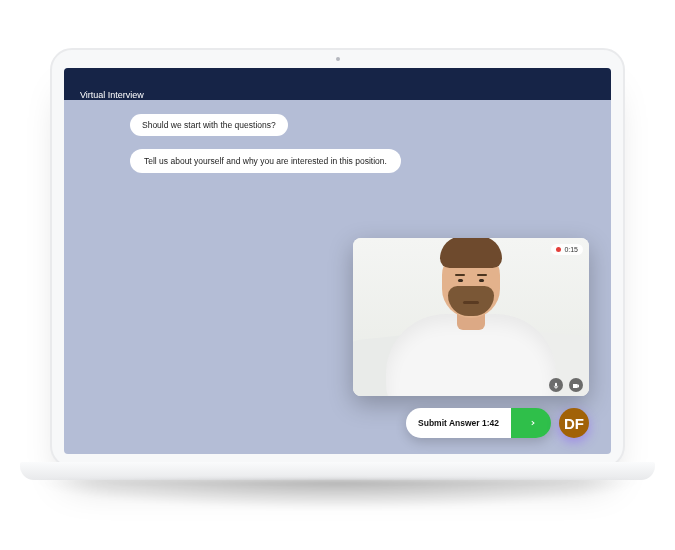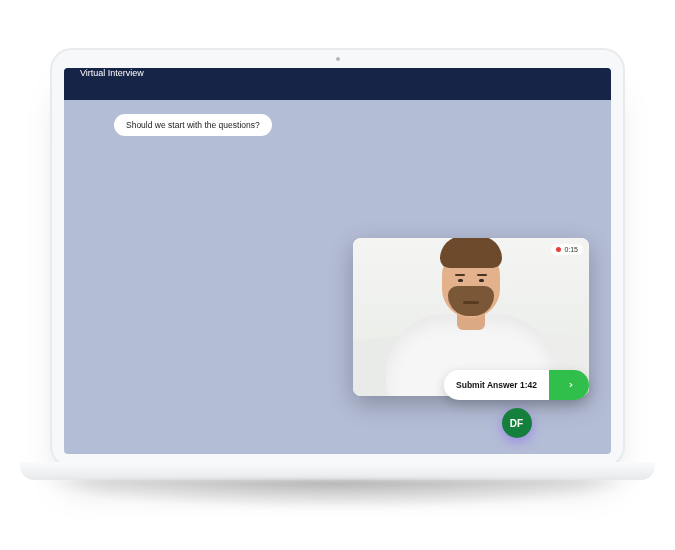--- a/index.html
+++ b/index.html
@@ -21,27 +21,27 @@
     width: 4px; height: 4px; border-radius: 50%; background: #b5b8bf;
   }
   .screen {
     position: absolute; top: 18px; left: 12px; right: 12px; bottom: 12px;
     border-radius: 4px; overflow: hidden;
     background: #b4bdd6;
     display: flex; flex-direction: column;
   }
   .header-bar {
     height: 32px; background: #162447; color: #fff;
-    display: flex; align-items: flex-start; padding: 0 16px;
+    display: flex; align-items: flex-end; padding: 0 16px;
     font-size: 9px; font-weight: 500;
   }
   .content {
     flex: 1; position: relative; padding: 10px 16px 0 16px;
   }
-  .msg-row { display: flex; align-items: center; gap: 4px; margin-bottom: 6px; }
+  .msg-row { display: flex; align-items: center; gap: 20px; margin-bottom: 6px; }
   .avatar-spacer { width: 30px; height: 30px; flex: 0 0 30px; }
   .avatar {
     width: 30px; height: 30px; flex: 0 0 30px; border-radius: 50%;
     background: #8a93ac; display: flex; align-items: center; justify-content: center;
   }
   .avatar svg { width: 18px; height: 18px; fill: #fff; }
   .bubble {
     background: #fff; border-radius: 14px; padding: 6px 12px;
     font-size: 8.5px; color: #222; font-weight: 500;
     display: inline-block;
@@ -81,26 +81,26 @@
   .brow { position: absolute; width: 10px; height: 2px; background: #4d3620; border-radius: 2px; bottom: 120px; }
   .brow.l { left: calc(50% - 16px); }
   .brow.r { left: calc(50% + 6px); }
 
   .rec-badge { position: absolute; top: 6px; right: 6px; background: rgba(255,255,255,.85); border-radius: 6px; padding: 2px 5px; display: flex; align-items: center; gap: 3px; font-size: 7px; color: #333; }
   .rec-badge .dot { width: 5px; height: 5px; }
   .vid-controls { position: absolute; bottom: 4px; right: 6px; display: flex; gap: 6px; }
   .vid-btn { width: 14px; height: 14px; border-radius: 7px; background: rgba(0,0,0,.55); display: flex; align-items: center; justify-content: center; }
   .vid-btn svg { width: 8px; height: 8px; fill: #fff; }
 
-  .bottom-row { position: absolute; right: 22px; bottom: 16px; display: flex; align-items: center; gap: 8px; flex-direction: column; }
+  .bottom-row { position: absolute; right: 22px; bottom: 16px; display: flex; gap: 8px; }
   .submit-pill { height: 30px; border-radius: 15px; overflow: hidden; display: flex; align-items: stretch; box-shadow: 0 4px 12px rgba(0,0,0,.18); cursor: pointer; }
   .submit-pill .white { background: #fff; color: #111; font-size: 8.5px; font-weight: 600; display: flex; align-items: center; padding: 0 12px; }
   .submit-pill .green { background: #2fbf4a; width: 40px; display: flex; align-items: center; justify-content: center; }
   .submit-pill .green svg { width: 10px; height: 10px; fill: #fff; }
-  .user-badge { width: 30px; height: 30px; border-radius: 50%; background: #15803d; color: #fff; font-size: 10px; font-weight: 600; display: flex; align-items: center; justify-content: center; box-shadow: 0 4px 12px rgba(122,60,255,.4); }
+  .user-badge { width: 30px; height: 30px; border-radius: 50%; background: #a16207; color: #fff; font-size: 15px; font-weight: 600; display: flex; align-items: center; justify-content: center; box-shadow: 0 4px 12px rgba(122,60,255,.4); }
 
   .base {
     position: absolute; left: 20px; right: 20px; top: 462px; height: 18px;
     background: linear-gradient(180deg,#fafbfc,#e8e9eb);
     border-radius: 2px 2px 14px 14px;
   }
   .shadow {
     position: absolute; left: 30px; right: 30px; top: 480px; height: 30px;
     background: radial-gradient(ellipse at 50% 0%, rgba(0,0,0,.22), rgba(0,0,0,0) 70%);
     filter: blur(2px);
@@ -121,20 +121,26 @@
       <div class="content">
 
         <div class="msg-row">
           <div class="avatar-spacer"></div>
           <div class="bubble">
             <span>Should we start with the questions?</span>
           </div>
         </div>
 
 
+        <div class="msg-row">
+          <div class="avatar-spacer"></div>
+          <div class="bubble wide">
+            <span>Tell us about yourself and why you are interested in this position.</span>
+          </div>
+        </div>
 
 
         <div class="video-card">
           <div class="video-scene">
             <div class="wall"></div>
             <div class="pillow-l"></div>
             <div class="pillow-r"></div>
             <div class="torso"></div>
             <div class="neck"></div>
             <div class="head"></div>

